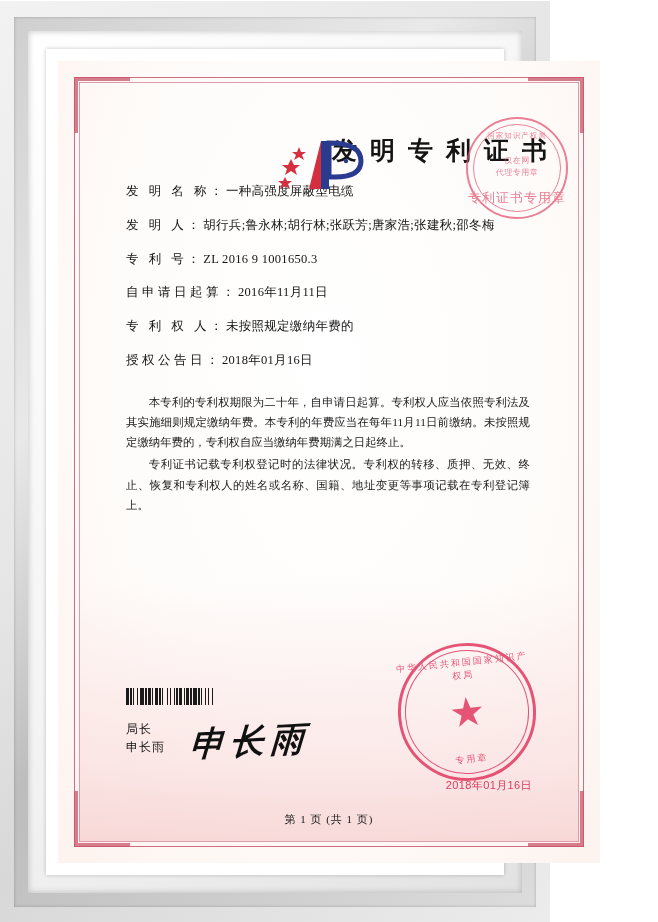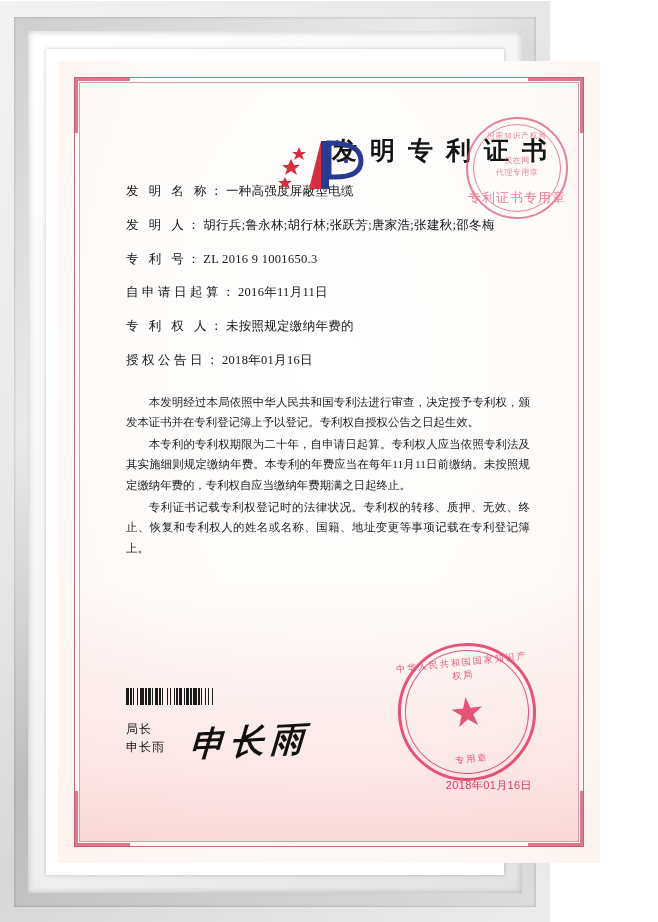--- a/index.html
+++ b/index.html
@@ -323,21 +323,20 @@
 
       <div class="field-row">
         <span class="field-label">专 利 权 人：</span><span class="field-value">未按照规定缴纳年费的</span>
       </div>
 
       <div class="field-row">
         <span class="field-label">授权公告日：</span><span class="field-value">2018年01月16日</span>
       </div>
 
       <div id="body-text">
-        <p>本发明经过本局依照中华人民共和国专利法进行审查，决定授予专利权，颁发本证书并在专利登记簿上予以登记。专利权自授权公告之日起生效。</p>
         <p>本专利的专利权期限为二十年，自申请日起算。专利权人应当依照专利法及其实施细则规定缴纳年费。本专利的年费应当在每年11月11日前缴纳。未按照规定缴纳年费的，专利权自应当缴纳年费期满之日起终止。</p>
         <p>专利证书记载专利权登记时的法律状况。专利权的转移、质押、无效、终止、恢复和专利权人的姓名或名称、国籍、地址变更等事项记载在专利登记簿上。</p>
       </div>
 
       <div id="barcode">
           <div class="bar" style="left: 0px; width: 3px;"></div>
           <div class="bar" style="left: 4px; width: 2px;"></div>
           <div class="bar" style="left: 7px; width: 1px;"></div>
           <div class="bar" style="left: 11px; width: 1px;"></div>
           <div class="bar" style="left: 14px; width: 4px;"></div>
@@ -370,15 +369,16 @@
       <div id="signature-script">申长雨</div>
 
       <div id="seal-main">
         <div class="ring2"></div>
         <div class="sm-arc-top">中华人民共和国国家知识产权局</div>
         <div class="star">★</div>
         <div class="sm-arc-bot">专用章</div>
       </div>
       <div id="seal-date">2018年01月16日</div>
 
+      <div id="page-footer">第 1 页 (共 1 页)</div>
     </div>
   </div>
 </div>
 
 </body></html>

